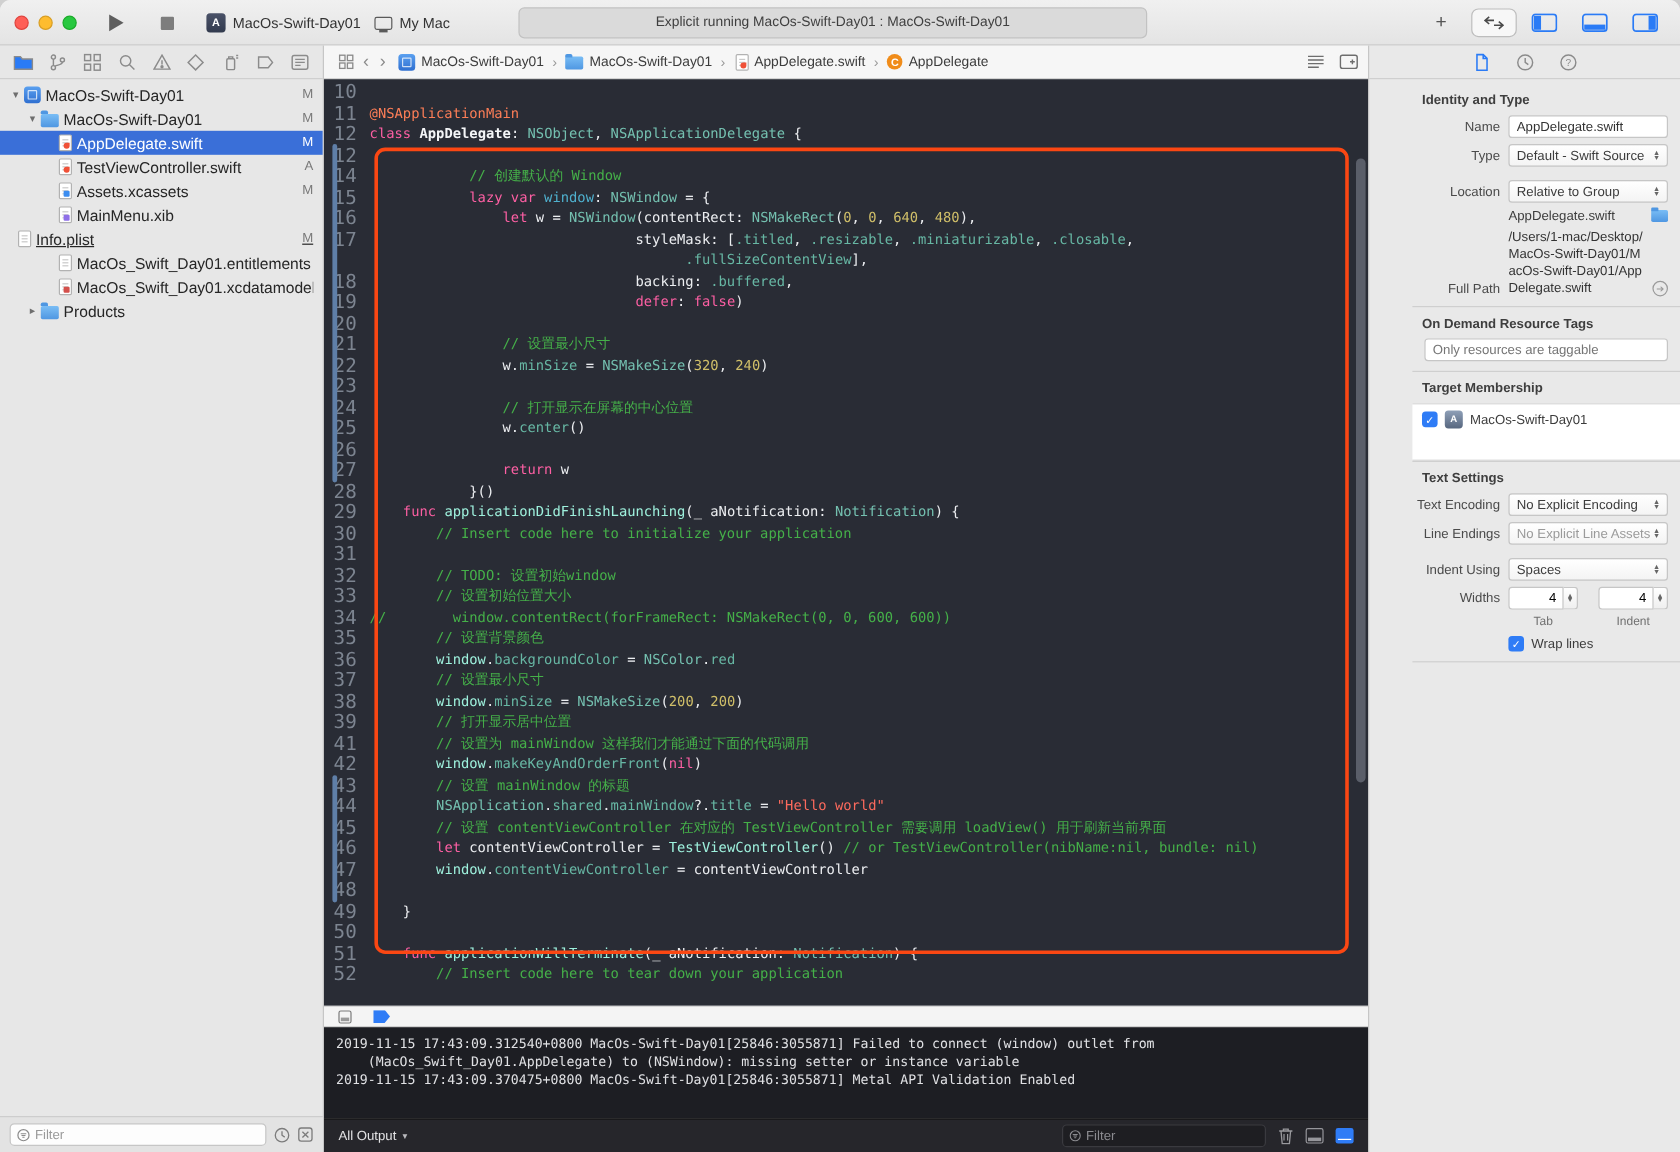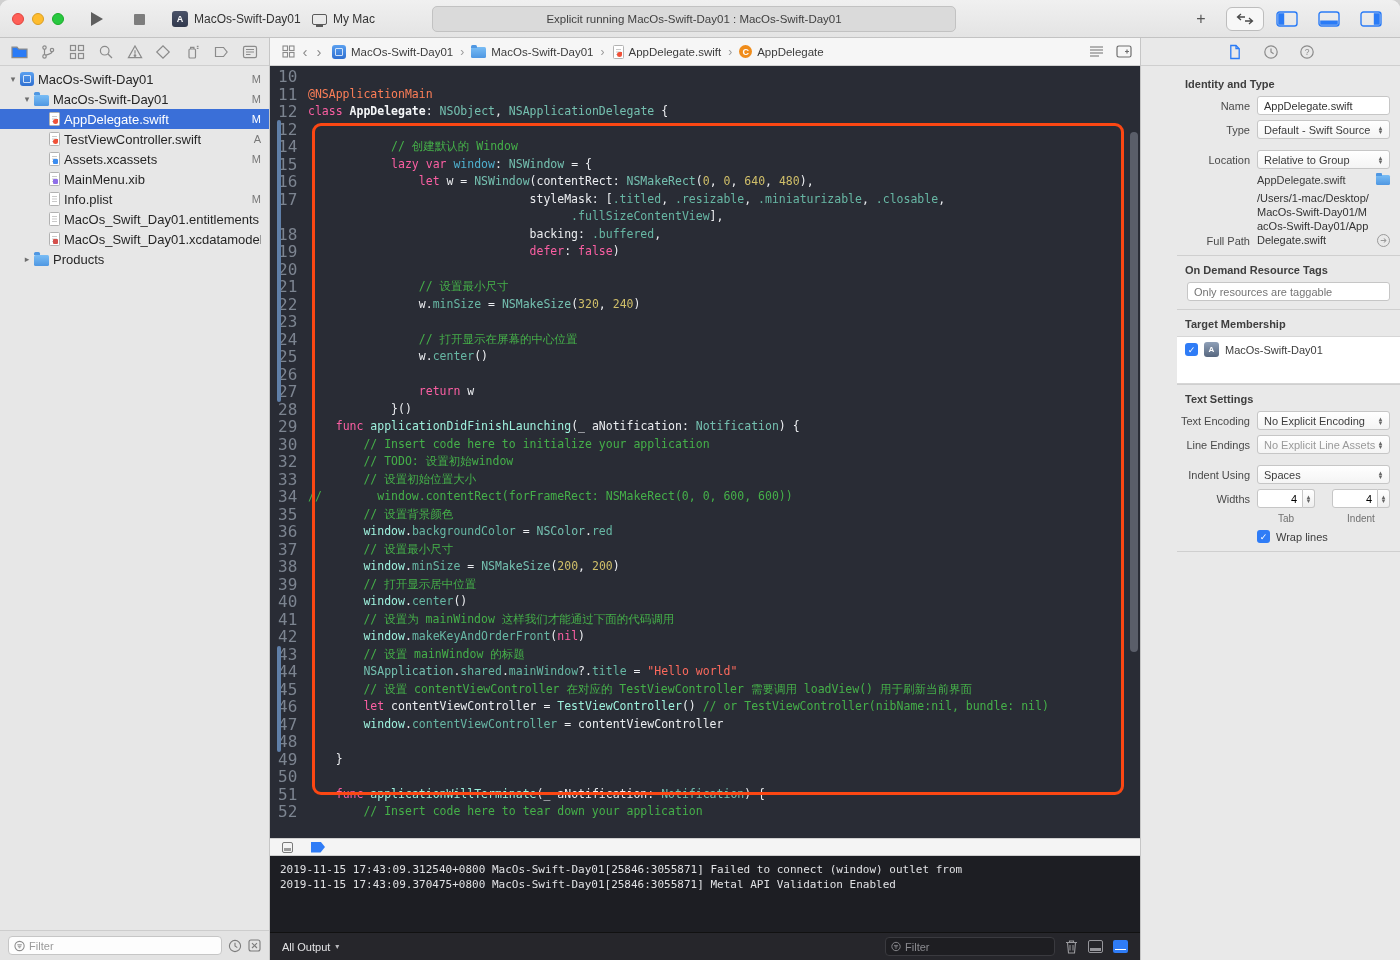--- a/index.html
+++ b/index.html
@@ -281,21 +281,21 @@
             <span class="file-icon icon-page spec-assets"></span>
             <span class="nav-label">Assets.xcassets</span>
             <span class="nav-badge">M</span>
           </div>
           <div class="nav-row" style="padding-left: 34px;">
             <span class="disclosure"></span>
             <span class="file-icon icon-page spec-xib"></span>
             <span class="nav-label">MainMenu.xib</span>
             <span class="nav-badge"></span>
           </div>
-          <div class="nav-row" style="padding-left: 34px;">
+          <div class="nav-row" style=" text-decoration: underline;">
             <span class="disclosure"></span>
             <span class="file-icon icon-page"></span>
             <span class="nav-label">Info.plist</span>
             <span class="nav-badge">M</span>
           </div>
           <div class="nav-row" style="padding-left: 34px;">
             <span class="disclosure"></span>
             <span class="file-icon icon-page"></span>
             <span class="nav-label">MacOs_Swift_Day01.entitlements</span>
             <span class="nav-badge"></span>
@@ -457,20 +457,24 @@
             </div>
             <div class="code-line">
               <span class="ln">29</span>
               <span class="code-text"><span class="tok-pl">    </span><span class="tok-kw">func</span><span class="tok-pl"> </span><span class="tok-prj">applicationDidFinishLaunching</span><span class="tok-pl">(_ aNotification: </span><span class="tok-ty">Notification</span><span class="tok-pl">) {</span></span>
             </div>
             <div class="code-line">
               <span class="ln">30</span>
               <span class="code-text"><span class="tok-pl">        </span><span class="tok-co">// Insert code here to initialize your application</span></span>
             </div>
             <div class="code-line">
+              <span class="ln">31</span>
+              <span class="code-text"></span>
+            </div>
+            <div class="code-line">
               <span class="ln">32</span>
               <span class="code-text"><span class="tok-pl">        </span><span class="tok-co">// TODO: 设置初始window</span></span>
             </div>
             <div class="code-line">
               <span class="ln">33</span>
               <span class="code-text"><span class="tok-pl">        </span><span class="tok-co">// 设置初始位置大小</span></span>
             </div>
             <div class="code-line">
               <span class="ln">34</span>
               <span class="code-text"><span class="tok-co">//        window.contentRect(forFrameRect: NSMakeRect(0, 0, 600, 600))</span></span>
@@ -487,24 +491,20 @@
               <span class="ln">37</span>
               <span class="code-text"><span class="tok-pl">        </span><span class="tok-co">// 设置最小尺寸</span></span>
             </div>
             <div class="code-line">
               <span class="ln">38</span>
               <span class="code-text"><span class="tok-pl">        </span><span class="tok-prj">window</span><span class="tok-pl">.</span><span class="tok-mem">minSize</span><span class="tok-pl"> = </span><span class="tok-ty">NSMakeSize</span><span class="tok-pl">(</span><span class="tok-nu">200</span><span class="tok-pl">, </span><span class="tok-nu">200</span><span class="tok-pl">)</span></span>
             </div>
             <div class="code-line">
               <span class="ln">39</span>
               <span class="code-text"><span class="tok-pl">        </span><span class="tok-co">// 打开显示居中位置</span></span>
-            </div>
-            <div class="code-line">
-              <span class="ln">40</span>
-              <span class="code-text"><span class="tok-pl">        </span><span class="tok-prj">window</span><span class="tok-pl">.</span><span class="tok-mem">center</span><span class="tok-pl">()</span></span>
             </div>
             <div class="code-line">
               <span class="ln">41</span>
               <span class="code-text"><span class="tok-pl">        </span><span class="tok-co">// 设置为 mainWindow 这样我们才能通过下面的代码调用</span></span>
             </div>
             <div class="code-line">
               <span class="ln">42</span>
               <span class="code-text"><span class="tok-pl">        </span><span class="tok-prj">window</span><span class="tok-pl">.</span><span class="tok-mem">makeKeyAndOrderFront</span><span class="tok-pl">(</span><span class="tok-kw">nil</span><span class="tok-pl">)</span></span>
             </div>
             <div class="code-line">
@@ -556,20 +556,21 @@
           </div>
       </div>
 
       <div class="debug-strip">
         <span class="ds-square"></span>
         <span class="bp-arrow"></span>
       </div>
 
       <div class="console" id="console">
           <div>2019-11-15 17:43:09.312540+0800 MacOs-Swift-Day01[25846:3055871] Failed to connect (window) outlet from</div>
+          <div>    (MacOs_Swift_Day01.AppDelegate) to (NSWindow): missing setter or instance variable</div>
           <div>2019-11-15 17:43:09.370475+0800 MacOs-Swift-Day01[25846:3055871] Metal API Validation Enabled</div>
         </div>
 
       <div class="console-bar">
         <span class="all-output">
           <span>All Output</span>
           <span class="arr">▾</span>
         </span>
         <div class="console-filter">
           <svg width="11" height="11" viewBox="0 0 12 12">

